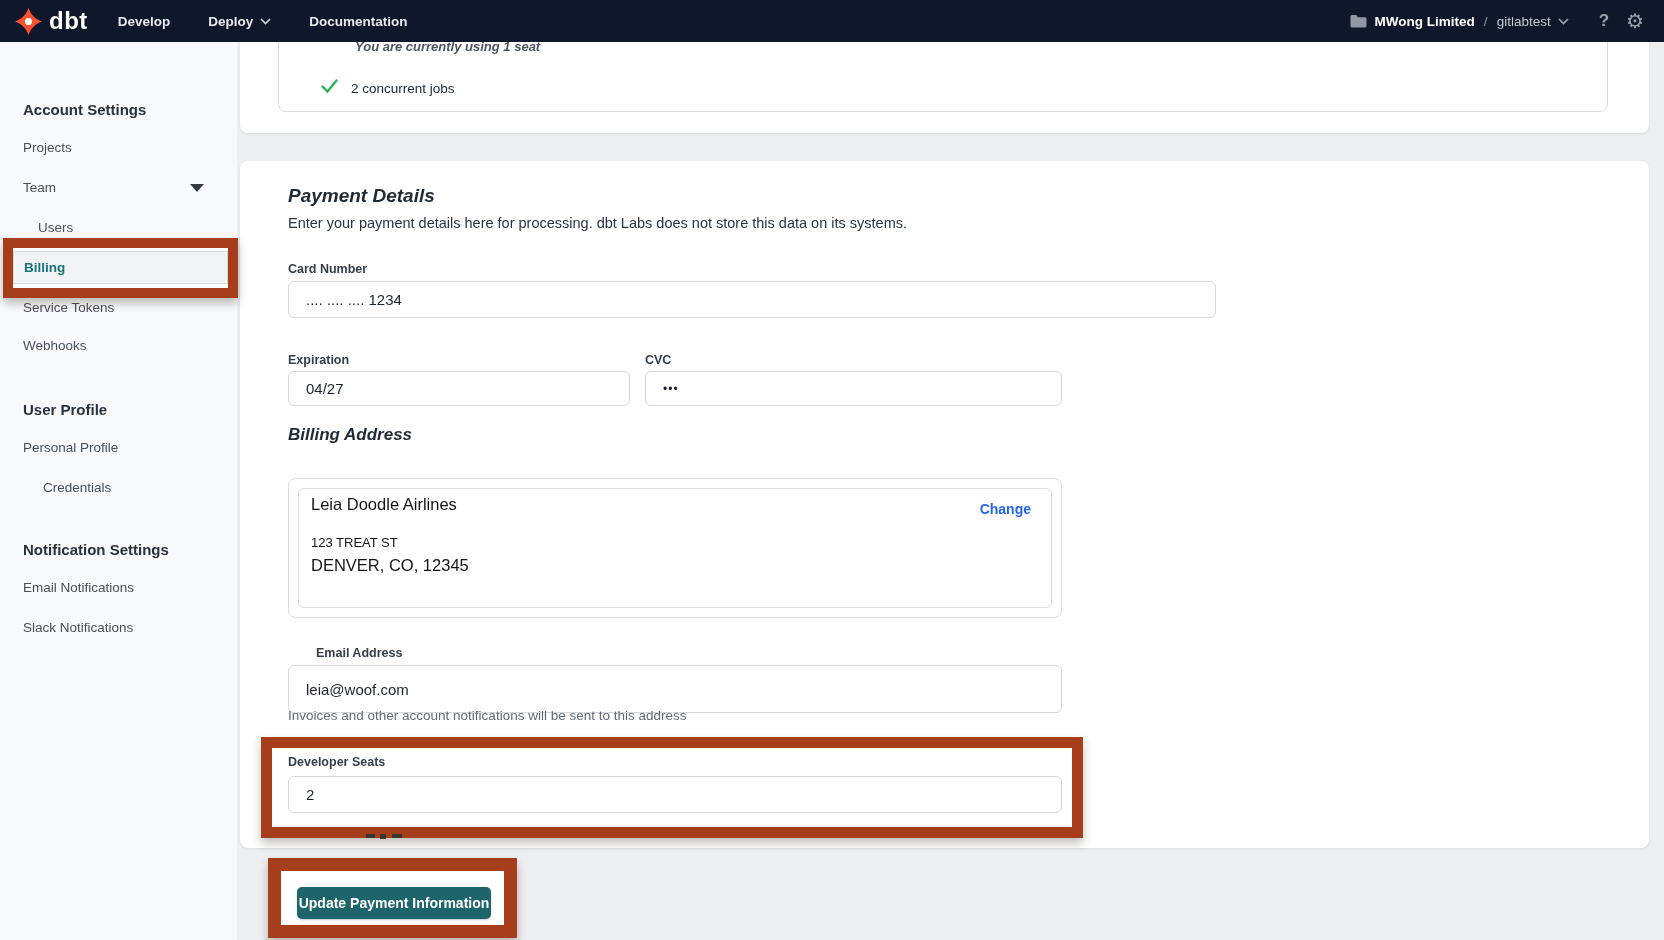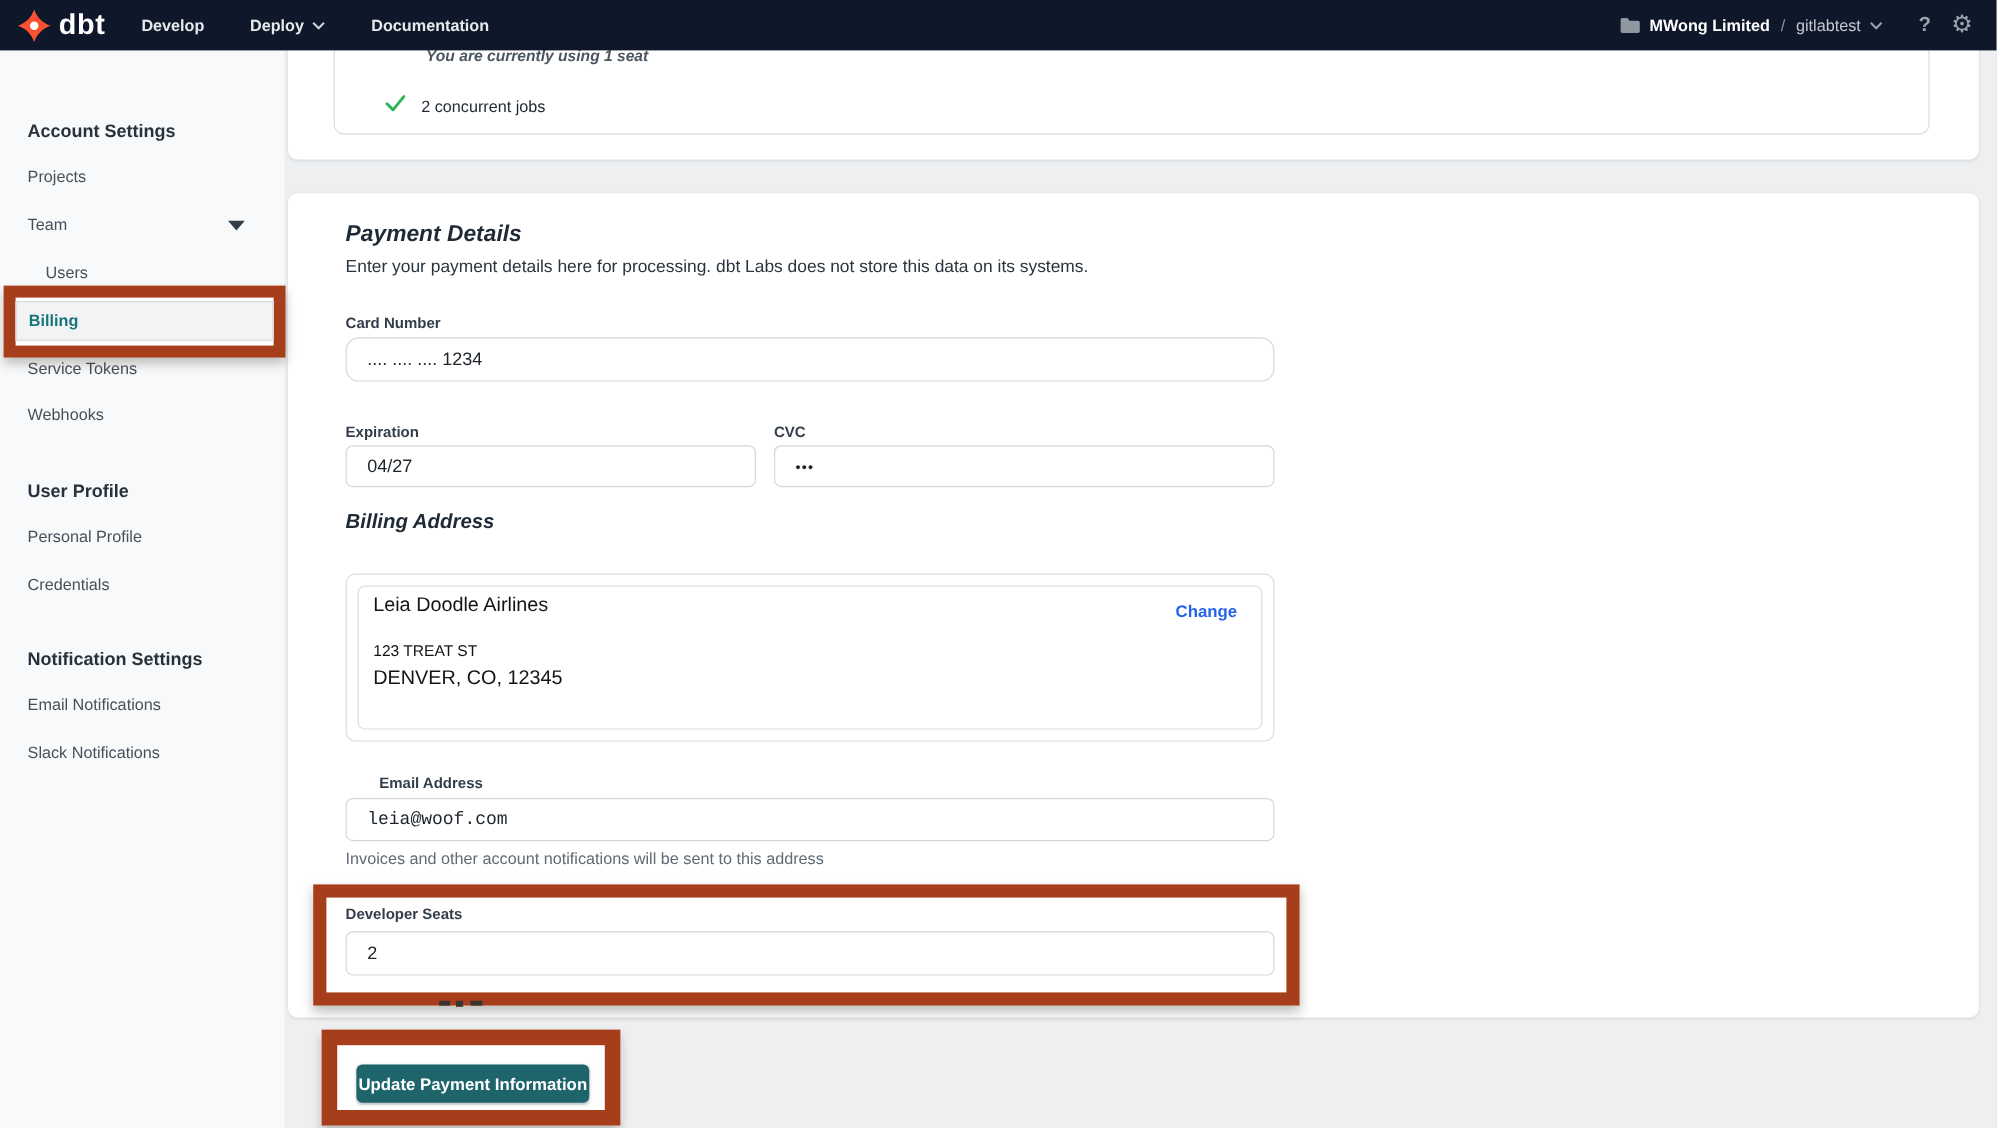--- a/index.html
+++ b/index.html
@@ -99,41 +99,41 @@
         <span class="job-text">2 concurrent jobs</span>
       </div>
     </div>
   </div>
 
   <div class="card card-payment">
     <div class="sec-title" style="top:24px;">Payment Details</div>
     <div class="sub-text" style="top:54px;">Enter your payment details here for processing. dbt Labs does not store this data on its systems.</div>
 
     <div class="field-label" style="left:48px; top:101px;">Card Number</div>
-    <input class="tb" style="left: 48px; top: 120px; width: 774px; border-radius: 11px;" readonly="" value=".... .... .... 1234">
+    <input class="tb" style="left: 48px; top: 120px; width: 928px;" readonly="" value=".... .... .... 1234">
 
     <div class="field-label" style="left:48px; top:192px;">Expiration</div>
     <input class="tb" style="left: 48px; top: 210px; width: 342px; height: 35px;" readonly="" value="04/27">
 
     <div class="field-label" style="left:405px; top:192px;">CVC</div>
     <input class="tb cvc-dots" style="left: 405px; top: 210px; width: 417px; height: 35px; font-size: 12px;" readonly="" value="•••">
 
     <div class="sec-title" style="top:264px; font-size:17px;">Billing Address</div>
 
     <div class="ba-outer">
       <div class="ba-inner">
         <div class="ba-name">Leia Doodle Airlines</div>
         <div class="ba-change">Change</div>
         <div class="ba-line1">123 TREAT ST</div>
         <div class="ba-line2">DENVER, CO, 12345</div>
       </div>
     </div>
 
     <div class="field-label" style="left:48px; top:485px;padding-left:28px;">Email Address</div>
-    <input class="tb" style="left: 48px; top: 504px; width: 774px; height: 36px; font-family: Liberation Mono, monospace;" readonly="" value="leia@woof.com">
+    <input class="tb" style="left: 48px; top: 504px; width: 774px; height: 48px;" readonly="" value="leia@woof.com">
     <div class="helper-text">Invoices and other account notifications will be sent to this address</div>
   </div>
 
   <div class="annotation anno-seats">
     <div class="seats-label">Developer Seats</div>
     <input class="tb seats-input" readonly="" value="2" style="">
   </div>
 
   <div class="frag" style="left:366px; top:834px; width:9px;  height:4px;"></div>
   <div class="frag" style="left:380px; top:834px; width:6px;  height:5px;"></div>
@@ -147,21 +147,21 @@
     <div class="side-abs side-heading" style="top:59px;">Account Settings</div>
     <div class="side-abs side-item" style="top:98px;">Projects</div>
     <div class="side-abs side-item" style="top:138px;">Team</div>
     <div class="team-caret" style="top:142px;"></div>
     <div class="side-abs side-item side-indent" style="top:178px;">Users</div>
     <div class="side-abs side-item" style="top:258px;">Service Tokens</div>
     <div class="side-abs side-item" style="top:296px;">Webhooks</div>
 
     <div class="side-abs side-heading" style="top:359px;">User Profile</div>
     <div class="side-abs side-item" style="top:398px;">Personal Profile</div>
-    <div class="side-abs side-item" style="top:438px;">Credentials</div>
+    <div class="side-abs side-item" style="top:438px;margin-left:20px;">Credentials</div>
 
     <div class="side-abs side-heading" style="top:499px;">Notification Settings</div>
     <div class="side-abs side-item" style="top:538px;">Email Notifications</div>
     <div class="side-abs side-item" style="top:578px;">Slack Notifications</div>
   </div>
 
   <div class="annotation anno-billing">
     <div class="billing-row">
       <span class="billing-label">Billing</span>
     </div>

